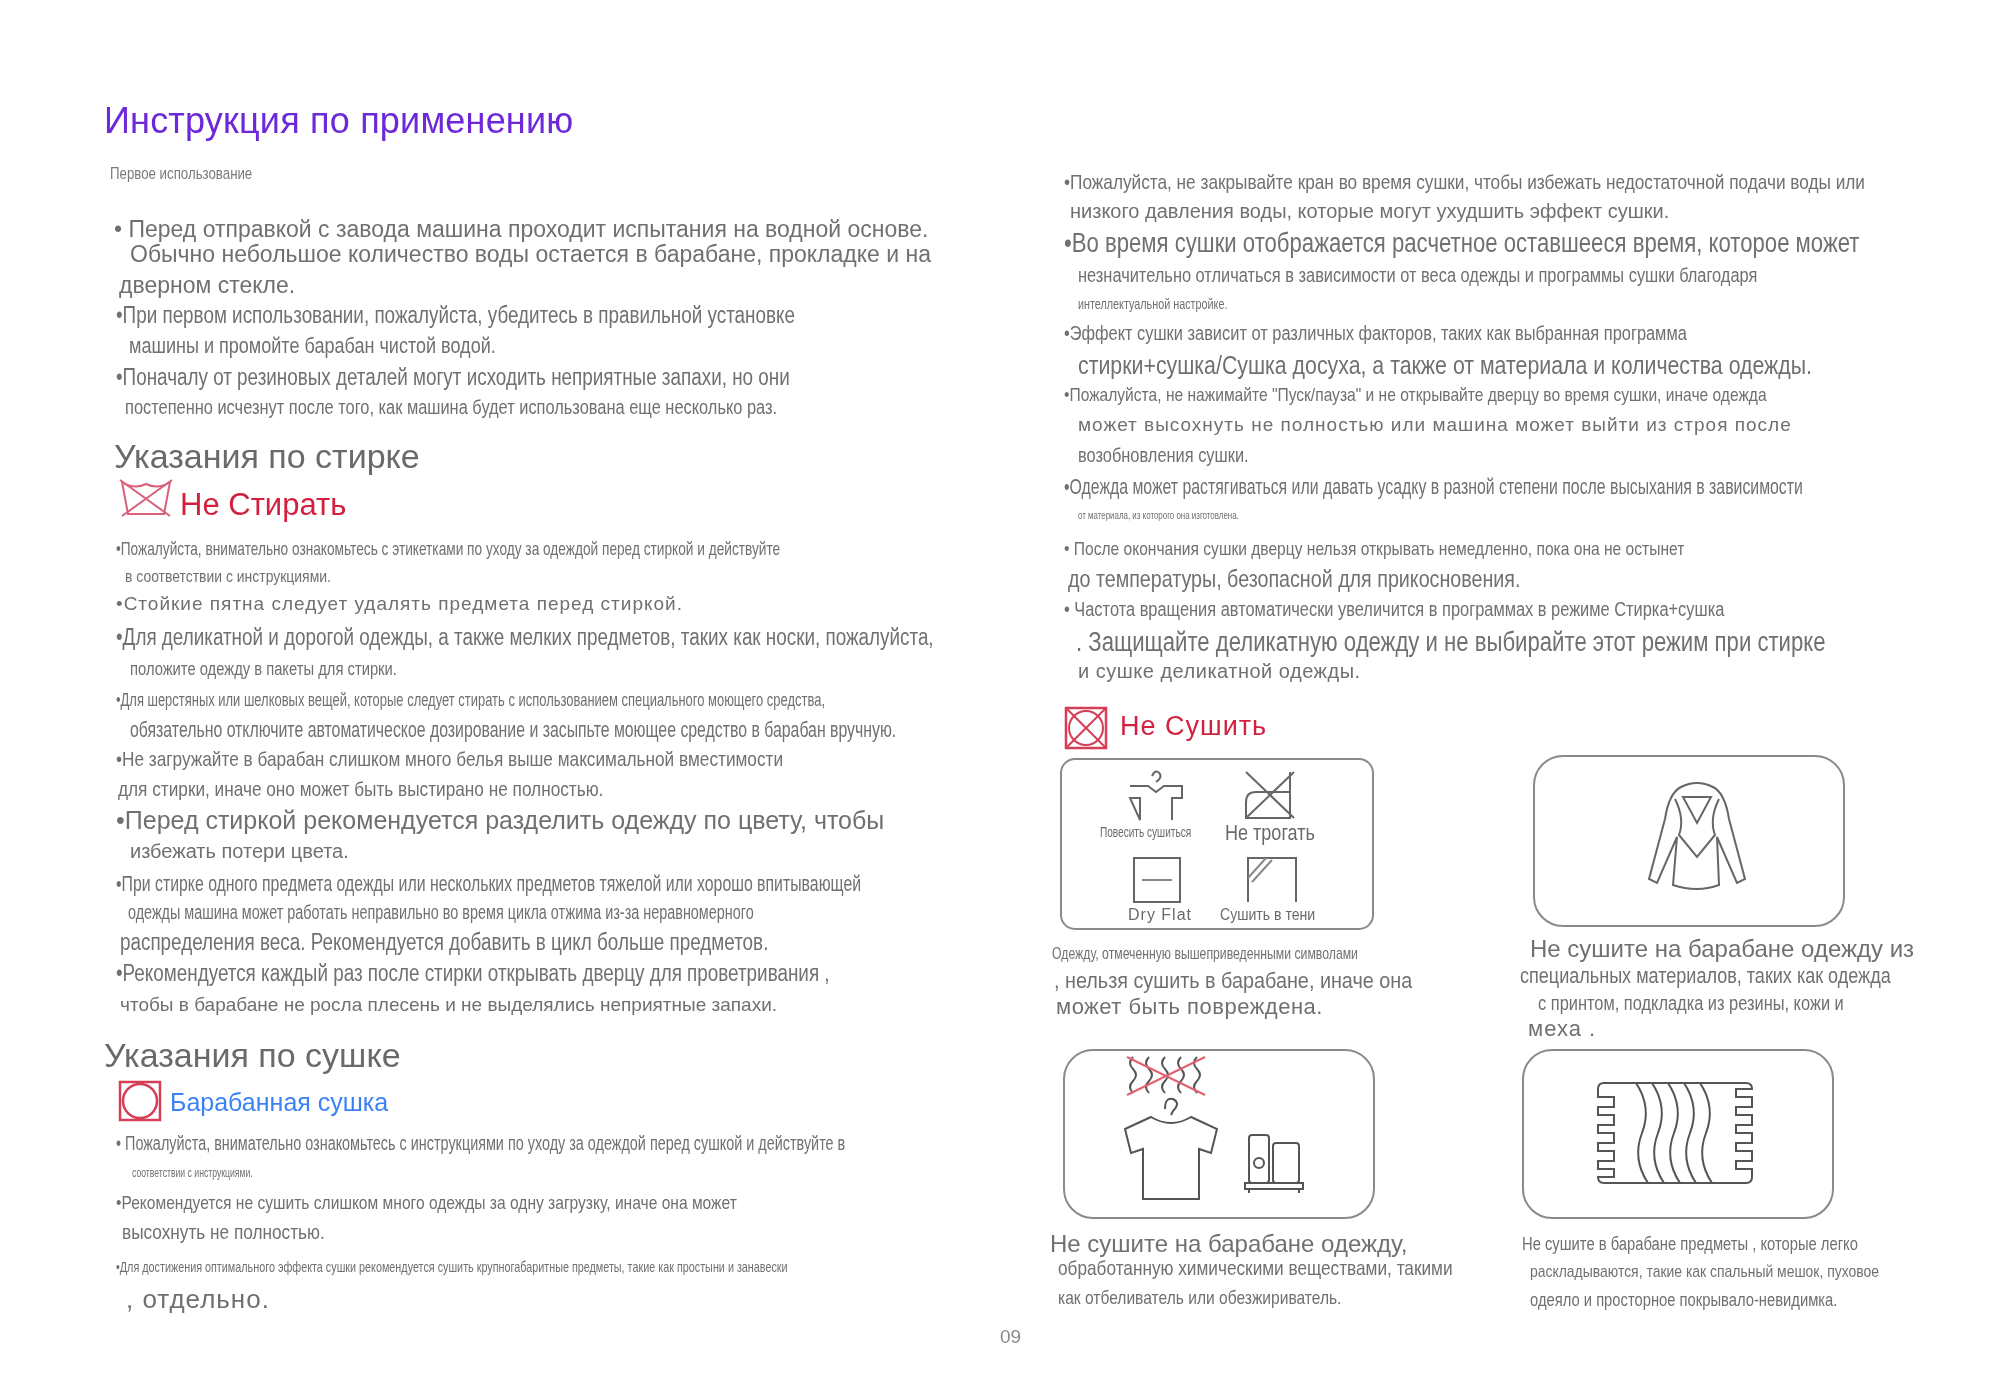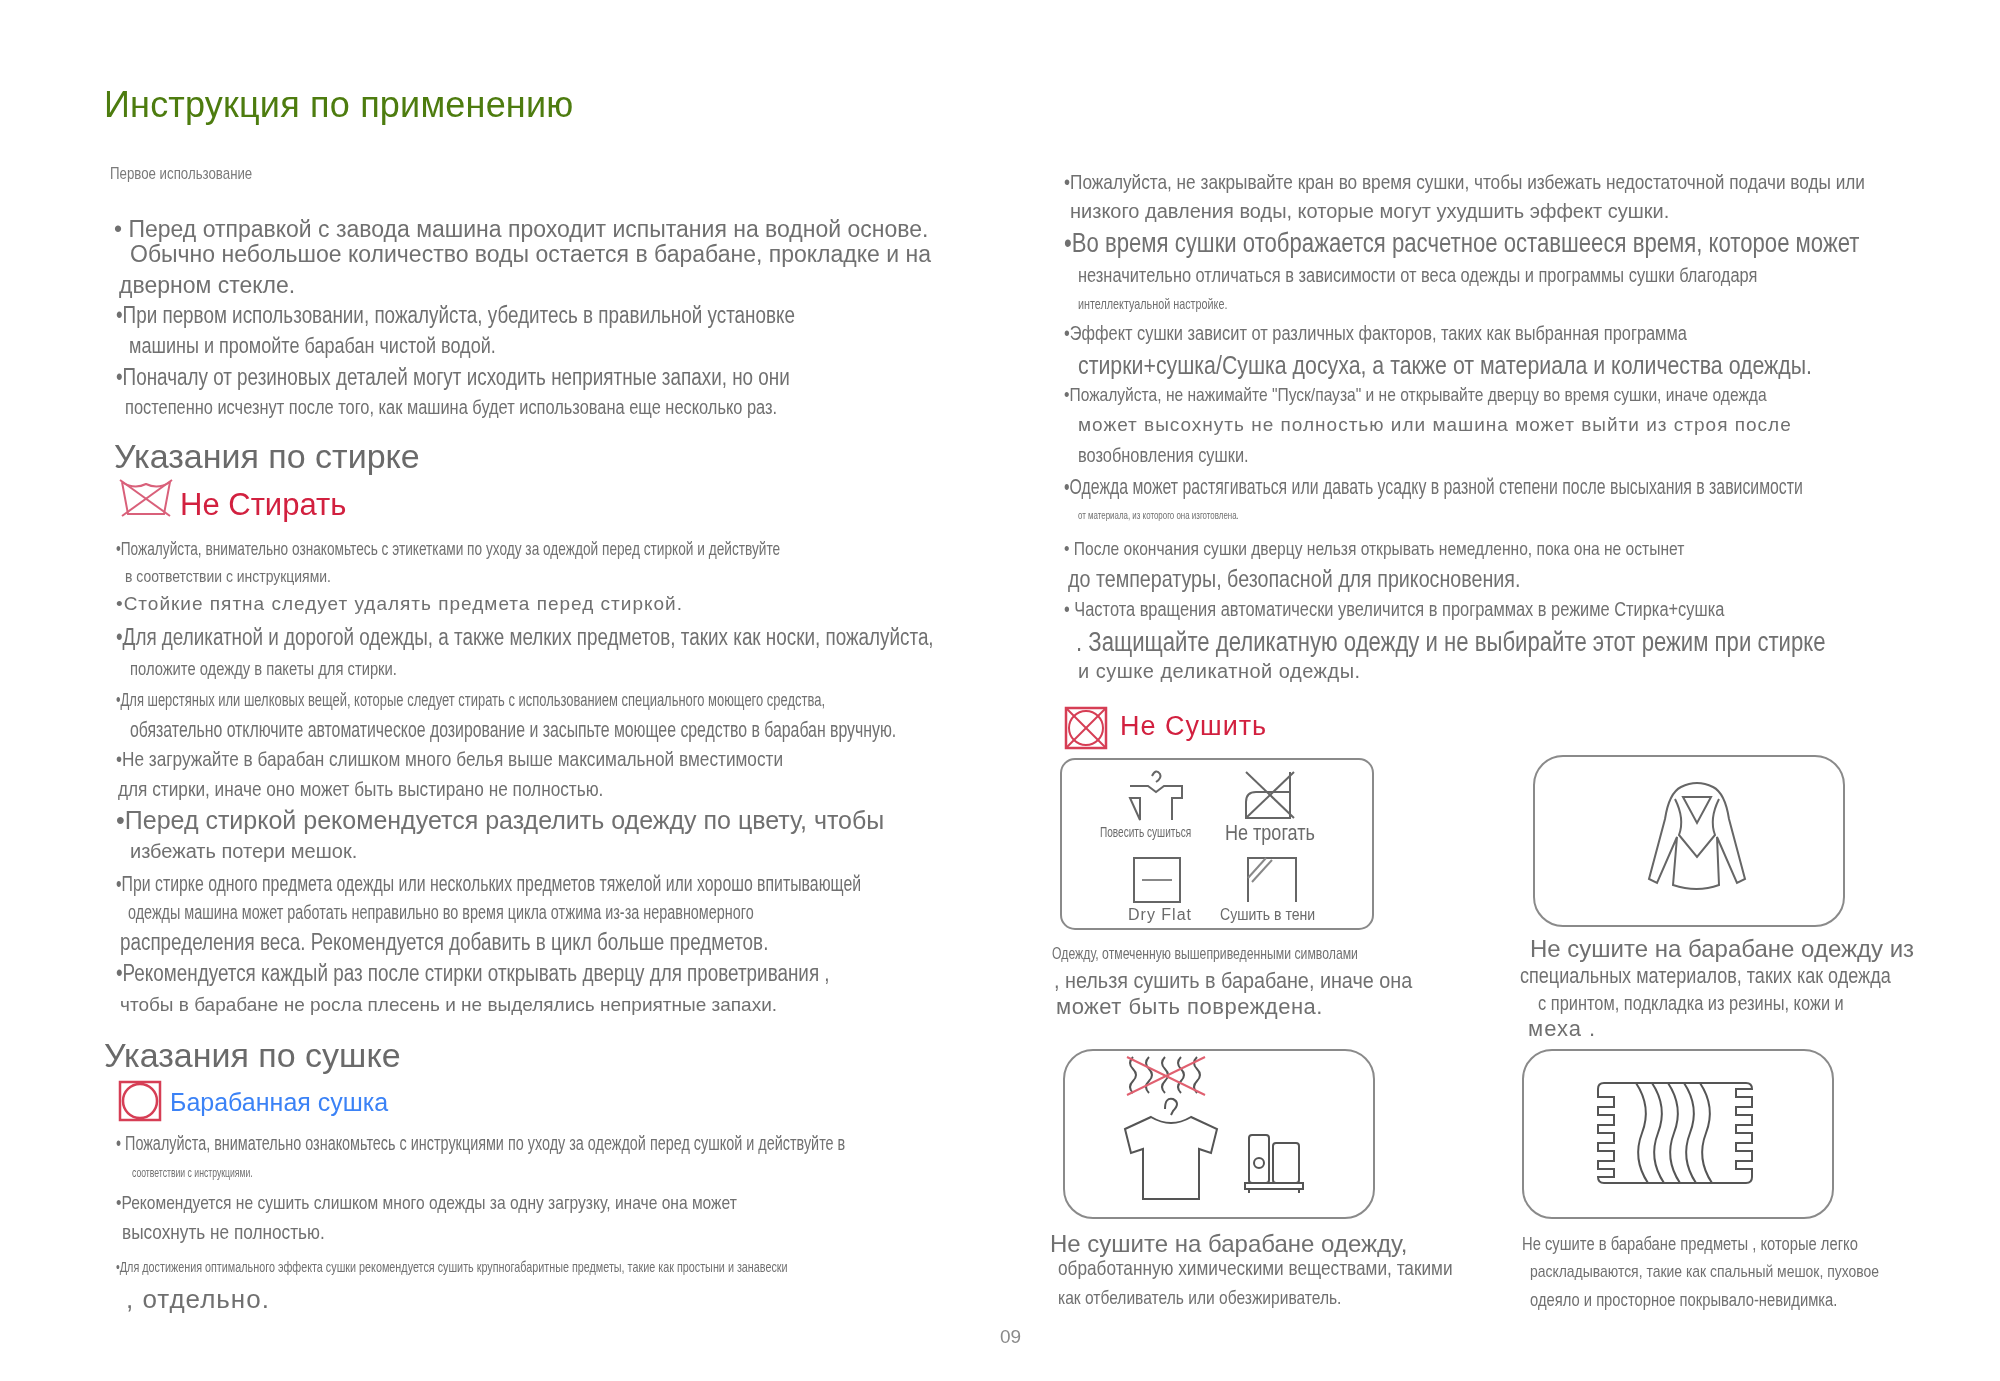--- a/index.html
+++ b/index.html
@@ -1,19 +1,19 @@
 <!DOCTYPE html>
 <html><head>
 <meta charset="utf-8">
 <style>
   html, body { margin:0; padding:0; background:#ffffff; }
   body { width:2000px; height:1381px; position:relative; overflow:hidden;
          font-family:"Liberation Sans", sans-serif; color:#6b6b6b; }
   .abs { position:absolute; }
-  .title { left:104px; top:84px; font-size:36px; color:#4d7c0f; letter-spacing:0.2px; }
+  .title { left:104px; top:100px; font-size:36px; color:#6d28d9; letter-spacing:0.2px; }
   .subtitle { left:110px; top:164px; font-size:17px; color:#7a7a7a; transform:scaleX(0.78); transform-origin:left; }
   .sec-h { font-size:34px; color:#6a6a6a; }
   .red-h { font-size:29px; color:#d42a3a;text-align:right; }
   .line { white-space:nowrap; color:#707070; transform-origin:left center; }
   .cond { transform:scaleX(0.82); }
   .cond2 { transform:scaleX(0.72); }
   .box { position:absolute; border:2px solid #8a8a8a; border-radius:30px; background:#fff; }
   .icon-lbl { position:absolute; white-space:nowrap; color:#6a6a6a; }
   svg { display:block; }
   .pagenum { left:1000px; top:1326px; font-size:19px; color:#8a8a8a; }
@@ -45,21 +45,21 @@
 <div class="abs line cond2" style="left:116px;top:538px;font-size:19px;">•Пожалуйста, внимательно ознакомьтесь с этикетками по уходу за одеждой перед стиркой и действуйте</div>
 <div class="abs line cond" style="left:125px;top:567px;font-size:17px;">в соответствии с инструкциями.</div>
 <div class="abs line" style="left:116px;top:593px;font-size:19px;letter-spacing:1px;">•Стойкие пятна следует удалять предмета перед стиркой.</div>
 <div class="abs line cond" style="left:116px;top:624px;font-size:23px;">•Для деликатной и дорогой одежды, а также мелких предметов, таких как носки, пожалуйста,</div>
 <div class="abs line cond" style="left:130px;top:659px;font-size:18px;">положите одежду в пакеты для стирки.</div>
 <div class="abs line cond2" style="left:116px;top:690px;font-size:18px;">•Для шерстяных или шелковых вещей, которые следует стирать с использованием специального моющего средства,</div>
 <div class="abs line cond2" style="left:130px;top:717px;font-size:22px;">обязательно отключите автоматическое дозирование и засыпьте моющее средство в барабан вручную.</div>
 <div class="abs line cond" style="left:116px;top:747px;font-size:21px;">•Не загружайте в барабан слишком много белья выше максимальной вместимости</div>
 <div class="abs line cond" style="left:118px;top:777px;font-size:21px;">для стирки, иначе оно может быть выстирано не полностью.</div>
 <div class="abs line" style="left:116px;top:806px;font-size:25px;">•Перед стиркой рекомендуется разделить одежду по цвету, чтобы</div>
-<div class="abs line" style="left:130px;top:840px;font-size:20px;">избежать потери мешок.</div>
+<div class="abs line" style="left:130px;top:840px;font-size:20px;">избежать потери цвета.</div>
 <div class="abs line cond2" style="left:116px;top:871px;font-size:22px;">•При стирке одного предмета одежды или нескольких предметов тяжелой или хорошо впитывающей</div>
 <div class="abs line cond2" style="left:128px;top:901px;font-size:20px;">одежды машина может работать неправильно во время цикла отжима из-за неравномерного</div>
 <div class="abs line cond" style="left:120px;top:929px;font-size:23px;">распределения веса. Рекомендуется добавить в цикл больше предметов.</div>
 <div class="abs line cond" style="left:116px;top:960px;font-size:23px;">•Рекомендуется каждый раз после стирки открывать дверцу для проветривания ,</div>
 <div class="abs line" style="left:120px;top:994px;font-size:19px;">чтобы в барабане не росла плесень и не выделялись неприятные запахи.</div>
 
 <div class="abs sec-h" style="left:104px;top:1036px;">Указания по сушке</div>
 <div class="abs" style="left:118px;top:1080px;">
   <svg width="44" height="42" viewBox="0 0 44 42">
     <rect x="2" y="2" width="40" height="38" fill="none" stroke="#d63e55" stroke-width="2.5"></rect>

